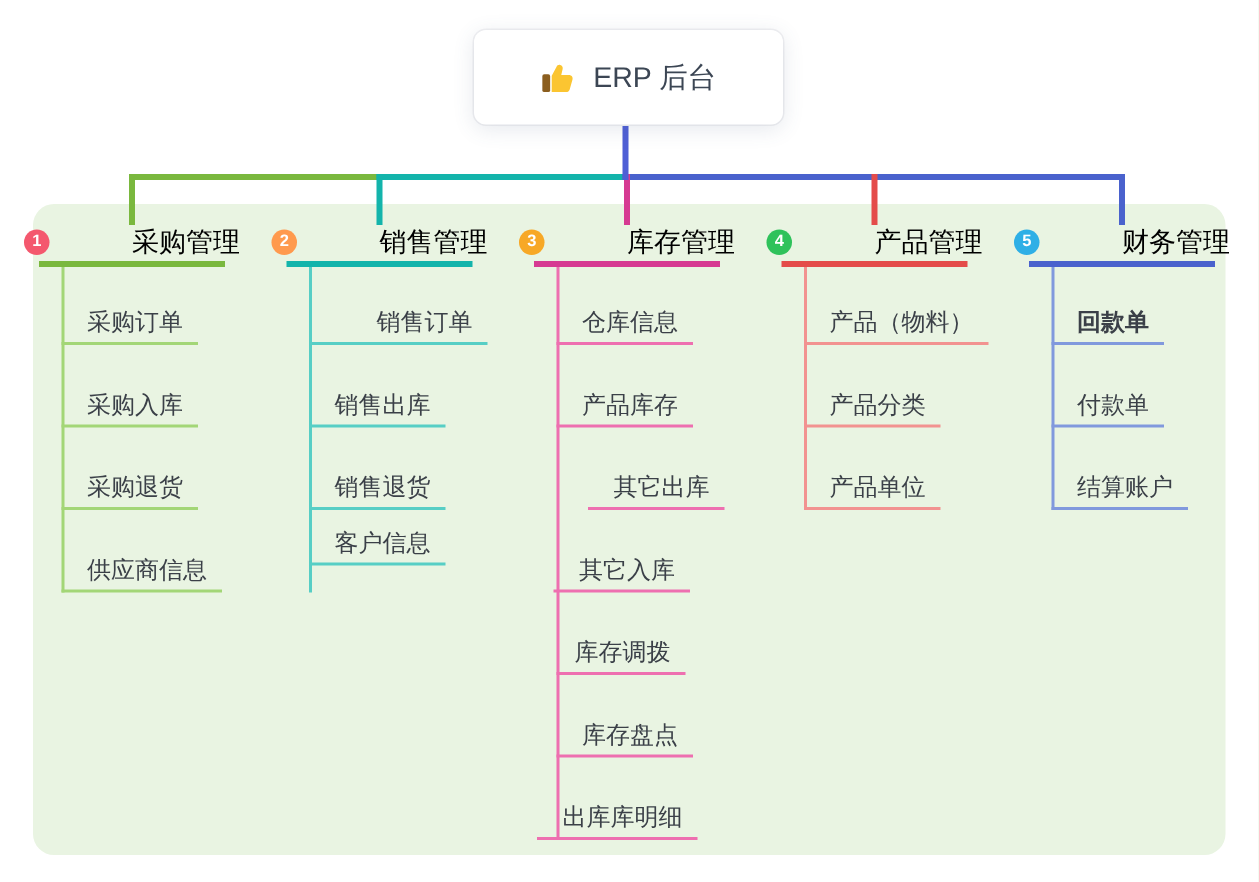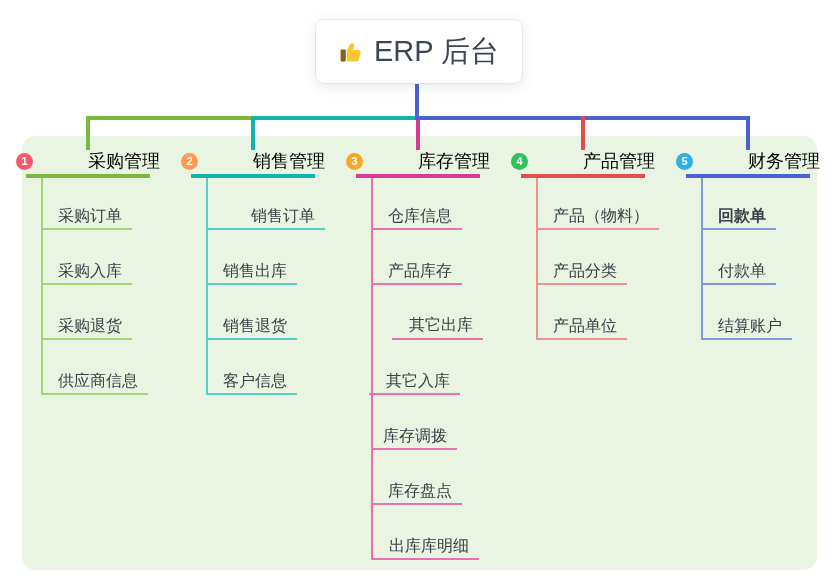--- a/index.html
+++ b/index.html
@@ -11,21 +11,21 @@
   .panel{
     position:absolute;left:22px;top:136px;width:795px;height:434px;
     border-radius:14px;
   }
   .root-node{
     position:absolute;left:316px;top:20px;width:206px;height:63px;
     background:#ffffff;border-radius:8px;
     box-shadow:0 3px 14px rgba(70,90,130,.14),0 0 0 1px #f1f1f3;
     display:flex;align-items:center;justify-content:center;gap:10px;
   }
-  .root-label{font-size:29px;font-weight:500;color:#3c4654;}
+  .root-label{font-size:19px;font-weight:500;color:#3c4654;}
   .hline,.vline,.stem,.drop{position:absolute;}
   .branch-header{
     position:absolute;height:26px;width:124px;
     display:flex;align-items:center;justify-content:center;gap:7px;
     border-bottom:4px solid;white-space:nowrap;
   }
   .badge{
     width:17px;height:17px;border-radius:50%;flex:0 0 17px;
     color:#fff;font-size:11px;font-weight:700;
     display:flex;align-items:center;justify-content:center;
@@ -74,33 +74,33 @@
     <div class="node-item" style="left: 41px; top: 314px; border-bottom-color: rgb(163, 214, 119);">采购退货</div>
     <div class="node-item" style="left: 41px; top: 369px; border-bottom-color: rgb(163, 214, 119);">供应商信息</div>
     <div class="branch-header" style="left: 191px; top: 148px; border-bottom-color: rgb(19, 180, 171);">
       <div class="badge" style="background: rgb(255, 154, 78);">2</div>
       <div class="branch-label">销售管理</div>
     </div>
     <div class="vline" style="left: 206px; top: 178px; width: 2px; height: 217px; background: rgb(87, 206, 197);"></div>
     <div class="node-item" style="left: 206px; top: 204px; border-bottom-color: rgb(87, 206, 197); padding-left: 45px;">销售订单</div>
     <div class="node-item" style="left: 206px; top: 259px; border-bottom-color: rgb(87, 206, 197);">销售出库</div>
     <div class="node-item" style="left: 206px; top: 314px; border-bottom-color: rgb(87, 206, 197);">销售退货</div>
-    <div class="node-item" style="left: 206px; top: 369px; border-bottom-color: rgb(87, 206, 197);">客户信息</div>
+    <div class="node-item" style="left: 206px; top: 351px; border-bottom-color: rgb(87, 206, 197);">客户信息</div>
     <div class="branch-header" style="left: 356px; top: 148px; border-bottom-color: rgb(214, 58, 146);">
       <div class="badge" style="background: rgb(247, 168, 38);">3</div>
       <div class="branch-label">库存管理</div>
     </div>
     <div class="vline" style="left: 371px; top: 178px; width: 2px; height: 382px; background: rgb(238, 111, 176);"></div>
     <div class="node-item" style="left: 371px; top: 204px; border-bottom-color: rgb(238, 111, 176);">仓库信息</div>
     <div class="node-item" style="left: 371px; top: 259px; border-bottom-color: rgb(238, 111, 176);">产品库存</div>
     <div class="node-item" style="left: 392px; top: 314px; border-bottom-color: rgb(238, 111, 176); font-family: Liberation Mono, monospace;">其它出库</div>
     <div class="node-item" style="left: 369px; top: 369px; border-bottom-color: rgb(238, 111, 176);">其它入库</div>
     <div class="node-item" style="left: 371px; top: 424px; border-bottom-color: rgb(238, 111, 176); padding-left: 12px;">库存调拨</div>
     <div class="node-item" style="left: 371px; top: 479px; border-bottom-color: rgb(238, 111, 176);">库存盘点</div>
-    <div class="node-item" style="left: 372px; top: 534px; border-bottom-color: rgb(238, 111, 176);">出库库明细</div>
+    <div class="node-item" style="left: 358px; top: 534px; border-bottom-color: rgb(238, 111, 176);">出库库明细</div>
     <div class="branch-header" style="left: 521px; top: 148px; border-bottom-color: rgb(228, 76, 74);">
       <div class="badge" style="background: rgb(47, 194, 91);">4</div>
       <div class="branch-label">产品管理</div>
     </div>
     <div class="vline" style="left: 536px; top: 178px; width: 2px; height: 162px; background: rgb(242, 146, 144);"></div>
     <div class="node-item" style="left: 536px; top: 204px; border-bottom-color: rgb(242, 146, 144);">产品（物料）</div>
     <div class="node-item" style="left: 536px; top: 259px; border-bottom-color: rgb(242, 146, 144);">产品分类</div>
     <div class="node-item" style="left: 536px; top: 314px; border-bottom-color: rgb(242, 146, 144);">产品单位</div>
     <div class="branch-header" style="left: 686px; top: 148px; border-bottom-color: rgb(74, 98, 205);">
       <div class="badge" style="background: rgb(46, 175, 230);">5</div>

